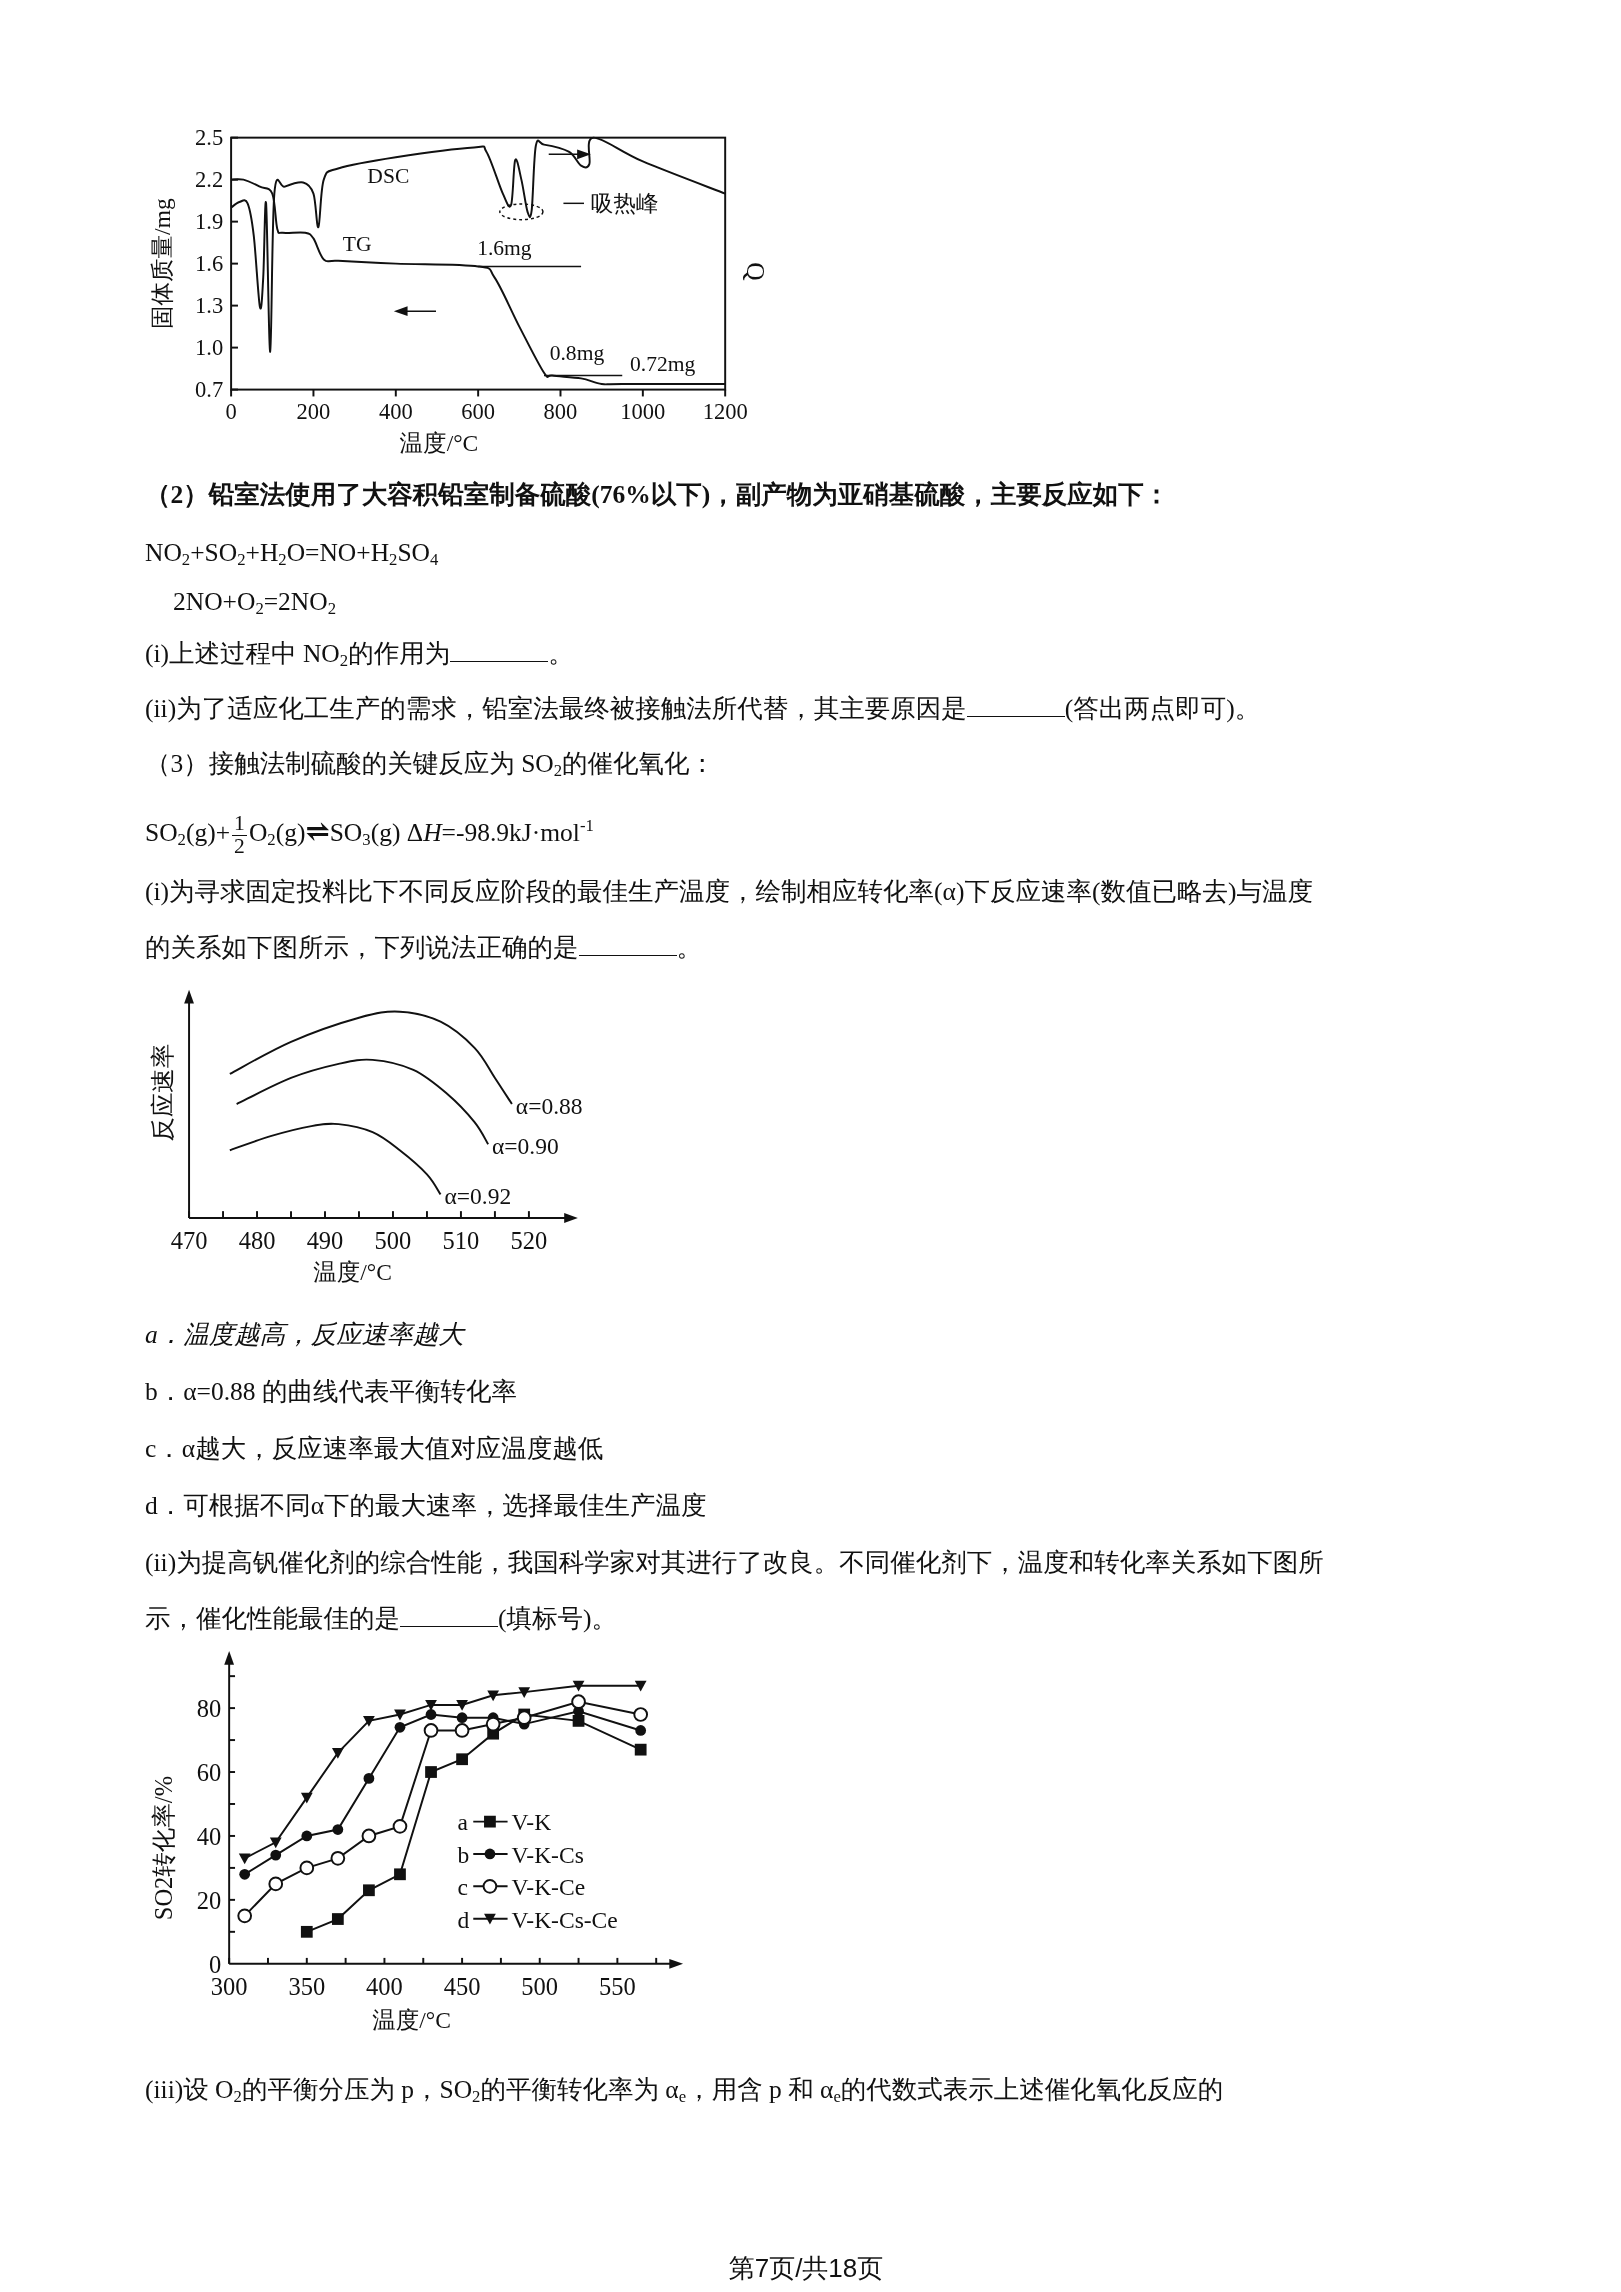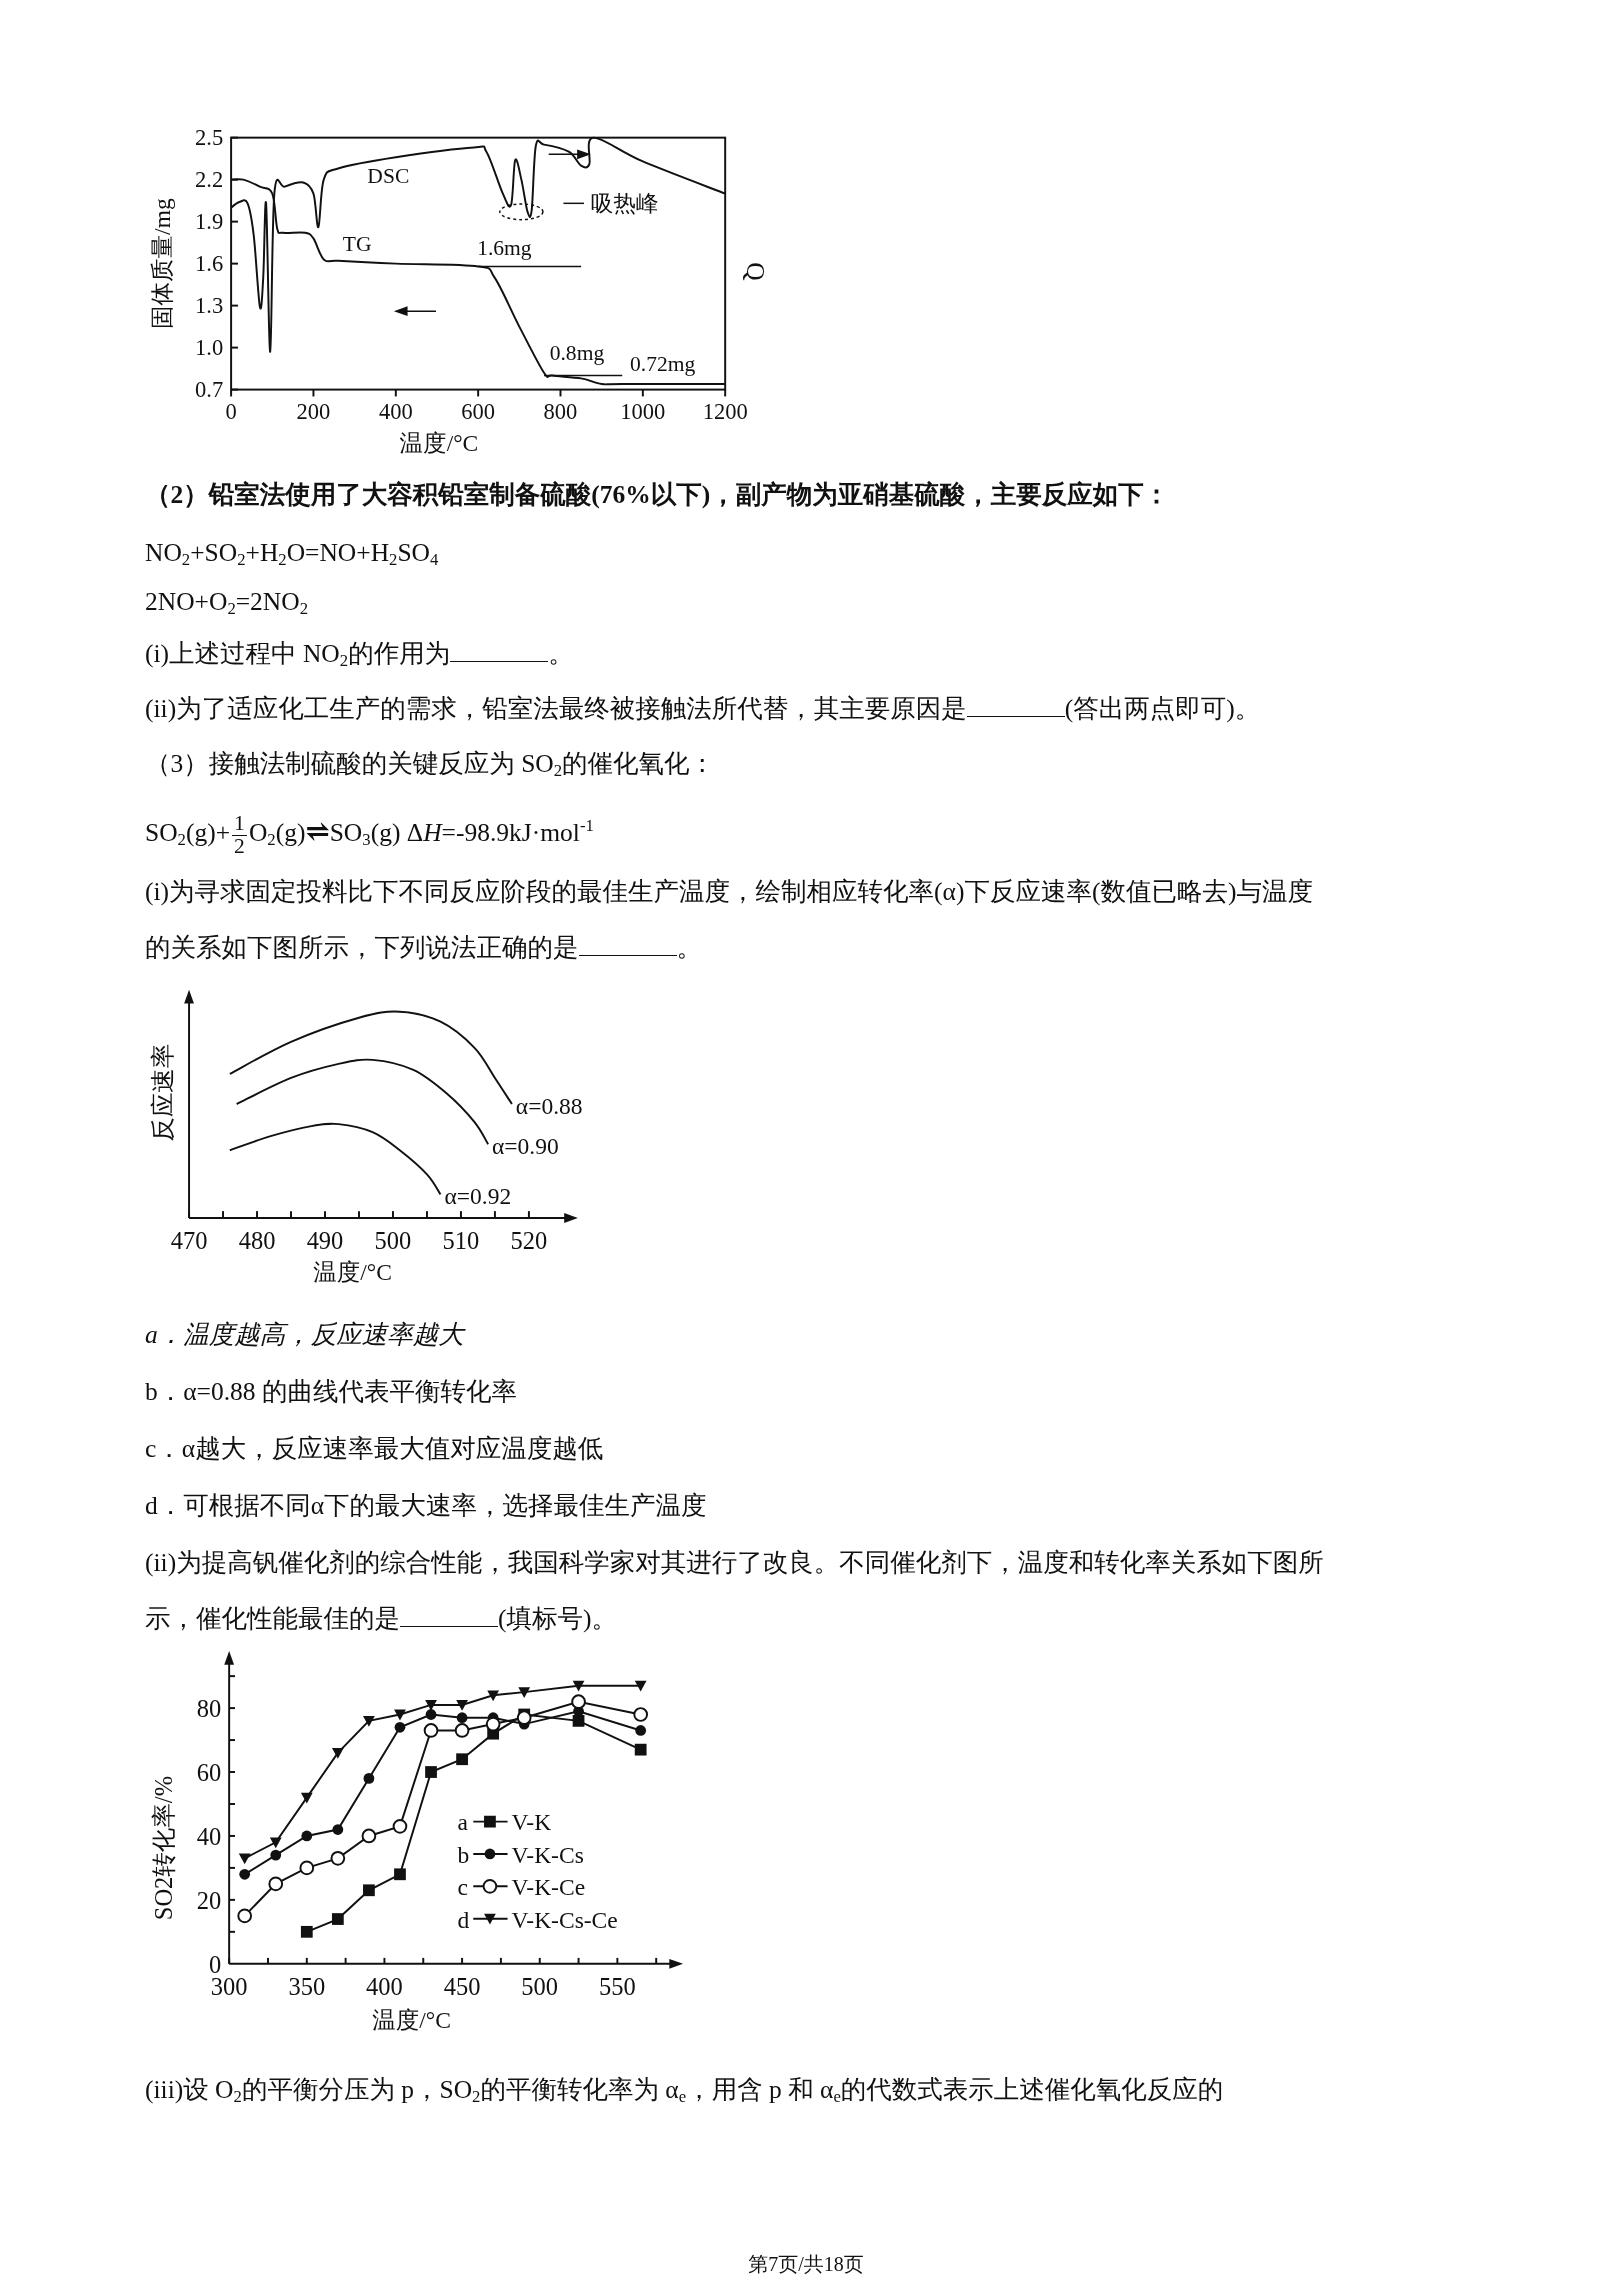--- a/index.html
+++ b/index.html
@@ -8,22 +8,22 @@
   .abs { position: absolute; }
   .line { position: absolute; left: 145px; font-size: 25.5px; line-height: 33px; white-space: nowrap;
           font-family: "Liberation Serif", "DejaVu Serif", serif; }
   .blank { display: inline-block; width: 98px; border-bottom: 1.5px solid #111; height: 23.5px; vertical-align: baseline; }
   sub { font-size: 16.7px; vertical-align: -3.9px; line-height: 0; }
   sup { font-size: 16.7px; vertical-align: 9.8px; line-height: 0; }
   .frac { display: inline-block; vertical-align: middle; text-align: center; font-size: 21.6px; line-height: 21.6px; margin: 0 2px; }
   .frac span { display: block; }
   .frac .num { border-bottom: 1.5px solid #111; padding: 0 2px; }
   svg text { font-family: "Liberation Serif", "DejaVu Serif", serif; fill: #111; }
-  .footer { position: absolute; top: 2251px; left: 0; width: 1612px; text-align: center; font-size: 20px;
-            font-family: Liberation Serif, serif; }
+  .footer { position: absolute; top: 2251px; left: 0; width: 1612px; text-align: center; font-size: 26px;
+            font-family: Liberation Sans, sans-serif; }
 </style>
 </head>
 <body>
 
 <svg id="chart1" class="abs" style="left:137px;top:118px;" width="647" height="353" viewBox="140 120 660 360">
     <rect x="236" y="140" width="504" height="257" fill="none" stroke="#111" stroke-width="2"></rect>
     <line x1="236" x2="243" y1="397" y2="397" stroke="#111" stroke-width="2"></line>
     <text x="228" y="405" text-anchor="end" font-size="23">0.7</text>
     <line x1="236" x2="243" y1="354.1666666666667" y2="354.1666666666667" stroke="#111" stroke-width="2"></line>
     <text x="228" y="362.1666666666667" text-anchor="end" font-size="23">1.0</text>
@@ -69,21 +69,21 @@
     <line x1="560" x2="595" y1="157" y2="157" stroke="#111" stroke-width="1.5"></line>
     <polygon points="603,157 589,152 589,162" fill="#111"></polygon>
     <line x1="445" x2="410" y1="317" y2="317" stroke="#111" stroke-width="1.5"></line>
     <polygon points="402,317 416,312 416,322" fill="#111"></polygon>
   </svg>
 
 <div class="line" style="top:478px;font-weight:bold;">（2）铅室法使用了大容积铅室制备硫酸(76%以下)，副产物为亚硝基硫酸，主要反应如下：</div>
 <div class="line" style="top:536px;">
   <span>NO</span><sub>2</sub><span>+SO</span><sub>2</sub><span>+H</span><sub>2</sub><span>O=NO+H</span><sub>2</sub><span>SO</span><sub>4</sub>
 </div>
-<div class="line" style="top:585px;">
+<div class="line" style="top:585px;margin-left:28px;">
   <span>2NO+O</span><sub>2</sub><span>=2NO</span><sub>2</sub>
 </div>
 <div class="line" style="top:637px;text-align:center;">
   <span>(i)上述过程中 NO</span><sub>2</sub><span>的作用为</span><span class="blank"></span><span>。</span>
 </div>
 <div class="line" style="top:692px;">
   <span>(ii)为了适应化工生产的需求，铅室法最终被接触法所代替，其主要原因是</span><span class="blank"></span><span>(答出两点即可)。</span>
 </div>
 
 <div class="line" style="top:747px;">

